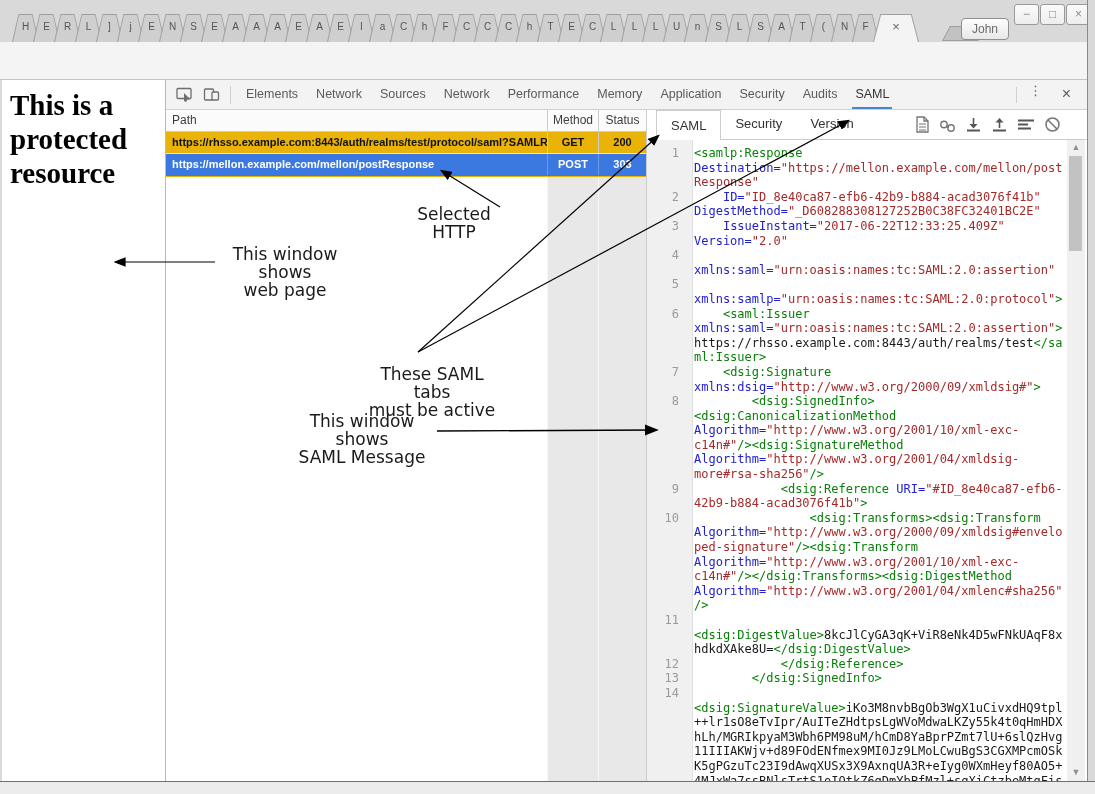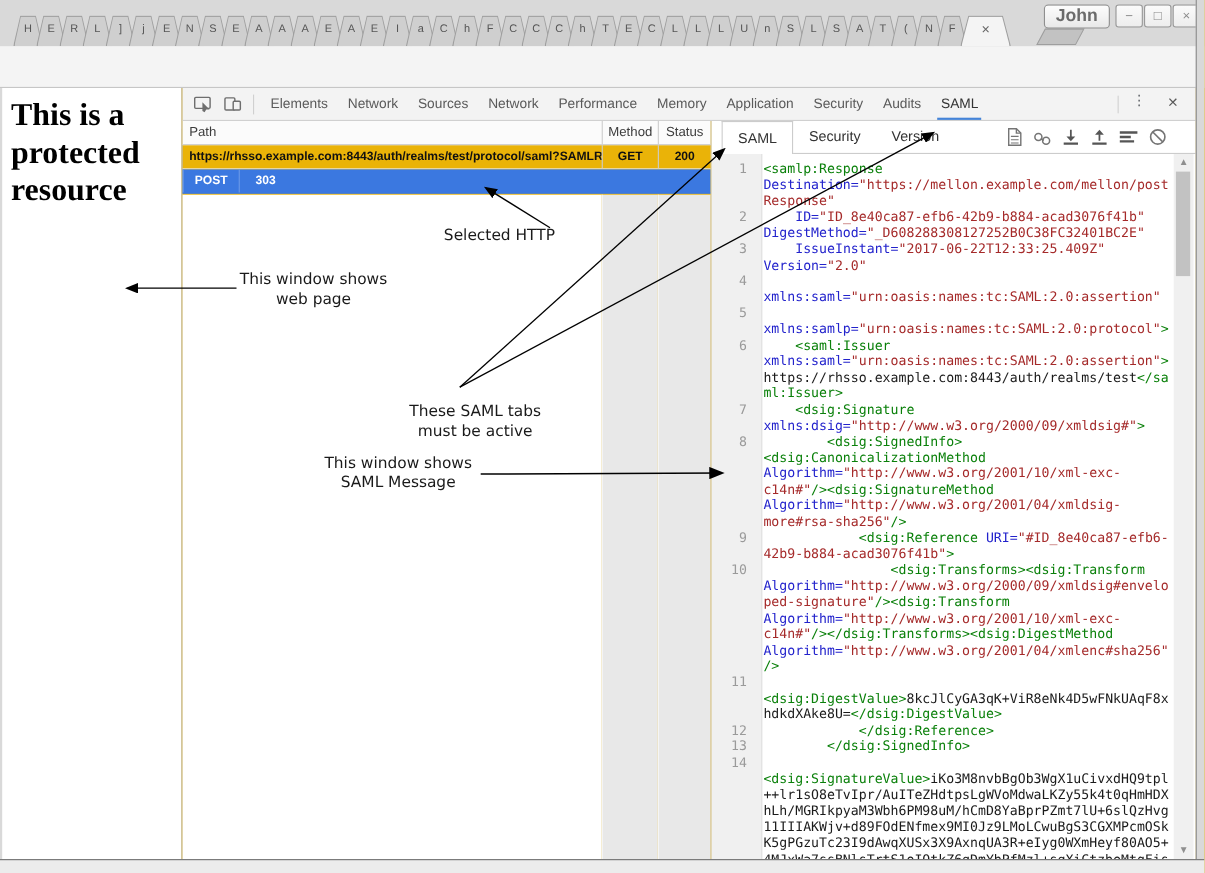--- a/index.html
+++ b/index.html
@@ -8,21 +8,21 @@
   .abs { position:absolute; }
 
   
   #titlebar { left:0; top:0; width:1095px; height:42px; background:#d9d9d9; }
   #tabstrip { left:18px; top:14px; height:28px; display:flex; align-items:flex-end; }
   .tab { width:27px; height:28px; margin-left:-6px; clip-path:polygon(0 100%,24% 0,76% 0,100% 100%); background:#9e9e9e; padding:1px 1px 0 1px; position:relative; }
   .tab-inner { width:100%; height:100%; clip-path:polygon(0 100%,24% 0,76% 0,100% 100%); background:#cfcfcf; text-align:center; font-size:10px; line-height:24px; color:#555; overflow:hidden; }
   .tab.active { width:46px; clip-path:polygon(0 100%,16% 0,84% 0,100% 100%); z-index:3; }
   .tab.active .tab-inner { clip-path:polygon(0 100%,16% 0,84% 0,100% 100%); background:#f4f4f4; font-size:13px; color:#666; }
   #newtab-btn { left:946px; top:26px; width:36px; height:15px; background:#c2c2c2; border:1px solid #9e9e9e; transform:skewX(-28deg); }
-  #user-btn { right:86px; top:4px; height:22px; padding:0 10px; border:1px solid #8f8f8f; border-radius:4px; background:linear-gradient(#fdfdfd,#e8e8e8); font-weight:bold; font-size:16px; color:#6b6b6b; line-height:20px; }
+  #user-btn { right:86px; top:18px; height:22px; padding:0 10px; border:1px solid #8f8f8f; border-radius:4px; background:linear-gradient(#fdfdfd,#e8e8e8); font-weight:normal; font-size:12px; color:#6b6b6b; line-height:20px; }
   .winbtn { top:4px; width:25px; height:21px; border:1px solid #9a9a9a; border-radius:3px; background:linear-gradient(#fbfbfb,#ededed); color:#8a8a8a; font-size:12px; text-align:center; line-height:19px; }
   #btn-min { right:56px; } #btn-max { right:30px; } #btn-close { right:4px; }
 
   
   #toolbar { left:0; top:42px; width:1095px; height:38px; background:#f4f4f4; border-bottom:1px solid #c6c6c6; }
   .navbtn { top:50px; font-size:17px; color:#555; width:20px; text-align:center; }
   #fwd { color:#bdbdbd; }
   #omnibox { left:96px; top:48px; width:736px; height:28px; background:#fff; border:1px solid #d4d4d4; border-radius:3px; display:flex; align-items:center; padding:0 8px; }
   #secure-label { color:#0b8043; font-size:13px; margin-left:5px; }
   .omni-divider { width:1px; height:16px; background:#d0d0d0; margin:0 9px; }
@@ -90,21 +90,21 @@
   .code-row pre { flex:1; margin:0; padding-left:8px; font:inherit; white-space:pre; overflow:hidden; }
   .c-g { color:#0a800a; } .c-b { color:#2222cc; } .c-r { color:#a52a2a; } .c-k { color:#1a1a1a; }
 
   
   #sb { position:absolute; right:2px; top:30px; bottom:0; width:18px; background:#f0f0f0; }
   #sb .arrow { width:18px; height:14px; color:#8f8f8f; font-size:9px; text-align:center; line-height:14px; }
   #sb .thumb { position:absolute; top:16px; left:2px; width:13px; height:95px; background:#c2c2c2; }
   #sb .arrow.down { position:absolute; bottom:2px; }
 
   
-  .ann { position:absolute; z-index:10; font-family:"DejaVu Sans",sans-serif; font-size:14px; color:#1a1a1a; text-align:center; line-height:18px; }
+  .ann { position:absolute; z-index:10; font-family:"DejaVu Sans",sans-serif; font-size:17px; color:#1a1a1a; text-align:center; line-height:18px; }
   #overlay-arrows { position:absolute; left:0; top:0; z-index:9; pointer-events:none; }
 </style>
 </head>
 <body>
 
 <div id="titlebar" class="abs">
   <div id="tabstrip" class="abs">
       <div class="tab">
         <div class="tab-inner">H</div>
       </div>
@@ -310,20 +310,21 @@
       <div class="cell cell-path">Path</div>
       <div class="cell cell-method">Method</div>
       <div class="cell cell-status">Status</div>
     </div>
     <div class="net-row">
       <div class="cell cell-path">https://rhsso.example.com:8443/auth/realms/test/protocol/saml?SAMLRe</div>
       <div class="cell cell-method">GET</div>
       <div class="cell cell-status">200</div>
     </div>
     <div class="net-row selected">
+      <div class="cell cell-path">https://mellon.example.com/mellon/postResponse</div>
       <div class="cell cell-method">POST</div>
       <div class="cell cell-status">303</div>
     </div>
     <div id="net-stripes">
       <div class="s-path"></div>
         <div class="s-m"></div>
         <div class="s-s"></div>
     </div>
   </div>
 

